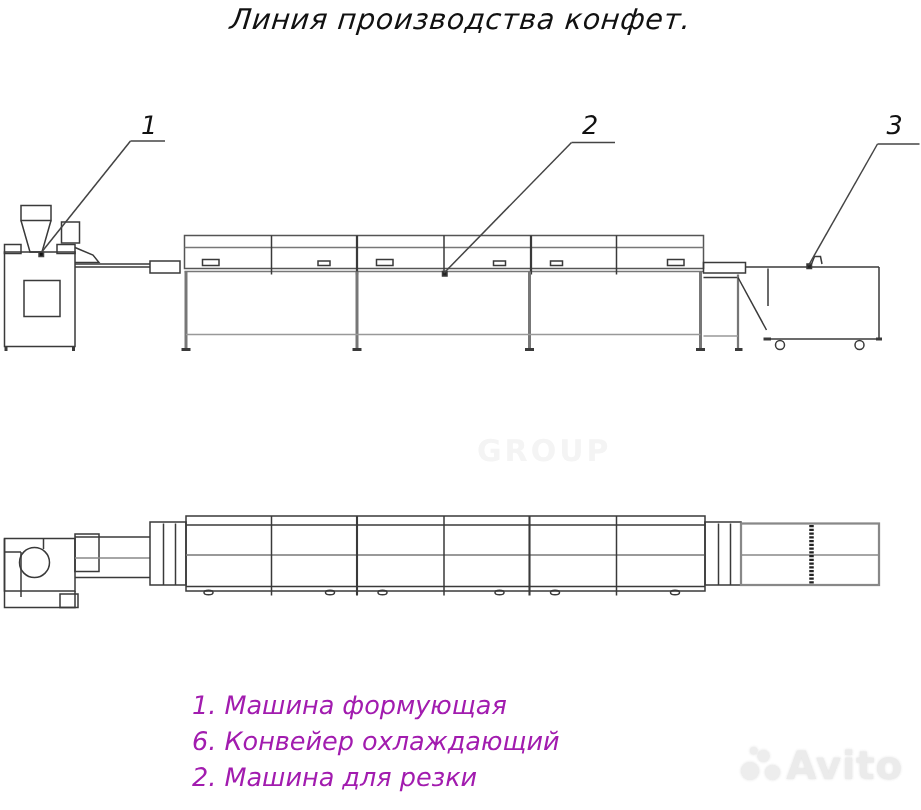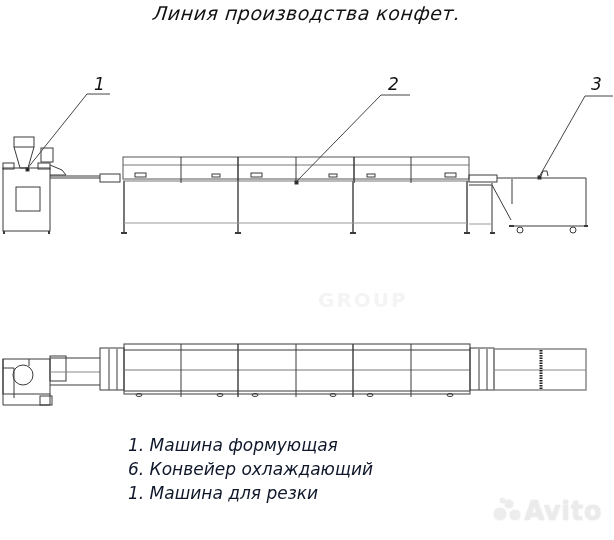--- a/index.html
+++ b/index.html
@@ -4,22 +4,22 @@
   <style>
     html, body { margin: 0; padding: 0; background: #ffffff; }
     body { width: 614px; height: 540px; position: relative; overflow: hidden;
            font-family: "DejaVu Sans", sans-serif; }
     .title { position: absolute; left: 0; width: 614px; top: 2px; text-align: center;
              font-family: "DejaVu Sans", sans-serif; font-style: italic; font-size: 19px;
              color: #111; letter-spacing: 0.5px; transform: skewX(-6deg); }
     .drawing { position: absolute; left: 0; top: 0; }
     .callout { position: absolute; font-family: "DejaVu Sans", sans-serif; font-style: italic;
                font-size: 17px; color: #111; }
-    .legend { position: absolute; left: 128px; top: 433px; font-family: "DejaVu Sans", sans-serif;
-              font-style: italic; font-size: 17px; line-height: 24px; color: #0f172a; }
+    .legend { position: absolute; left: 128px; top: 459px; font-family: "DejaVu Sans", sans-serif;
+              font-style: italic; font-size: 17px; line-height: 24px; color: #a21caf; }
     .legend div { white-space: nowrap; }
     .watermark { position: absolute; right: 12px; bottom: 14px; display: flex; align-items: center;
                  gap: 2px; opacity: 0.9; }
     .wm-text { font-family: "DejaVu Sans", sans-serif; font-weight: bold; font-size: 26px;
                color: #e9e9e9; letter-spacing: 0.5px;
                text-shadow: 0 0 2px #dcdcdc; }
     .wm-dots { position: relative; width: 30px; height: 26px; }
     .wm-dots span { position: absolute; border-radius: 50%; background: #ececec;
                     box-shadow: 0 0 2px #d8d8d8; }
     .ghost { position: absolute; font-family: "DejaVu Sans", sans-serif; font-weight: bold;
@@ -173,21 +173,21 @@
 
 <div class="callout" style="left:94px; top:74px;">1</div>
 <div class="callout" style="left:388px; top:74px;">2</div>
 <div class="callout" style="left:591px; top:74px;">3</div>
 
 <div class="ghost" style="left:318px; top:288px;">GROUP</div>
 
 <div class="legend">
   <div>1. Машина формующая</div>
   <div>6. Конвейер охлаждающий</div>
-  <div>1. Машина для резки</div>
+  <div>2. Машина для резки</div>
 </div>
 
 <div class="watermark">
   <div class="wm-dots">
     <span style="left:2px; top:10px; width:12px; height:12px;"></span>
     <span style="left:13px; top:2px; width:8px; height:8px;"></span>
     <span style="left:18px; top:12px; width:10px; height:10px;"></span>
     <span style="left:8px; top:0px; width:5px; height:5px;"></span>
   </div>
   <span class="wm-text">Avito</span>

